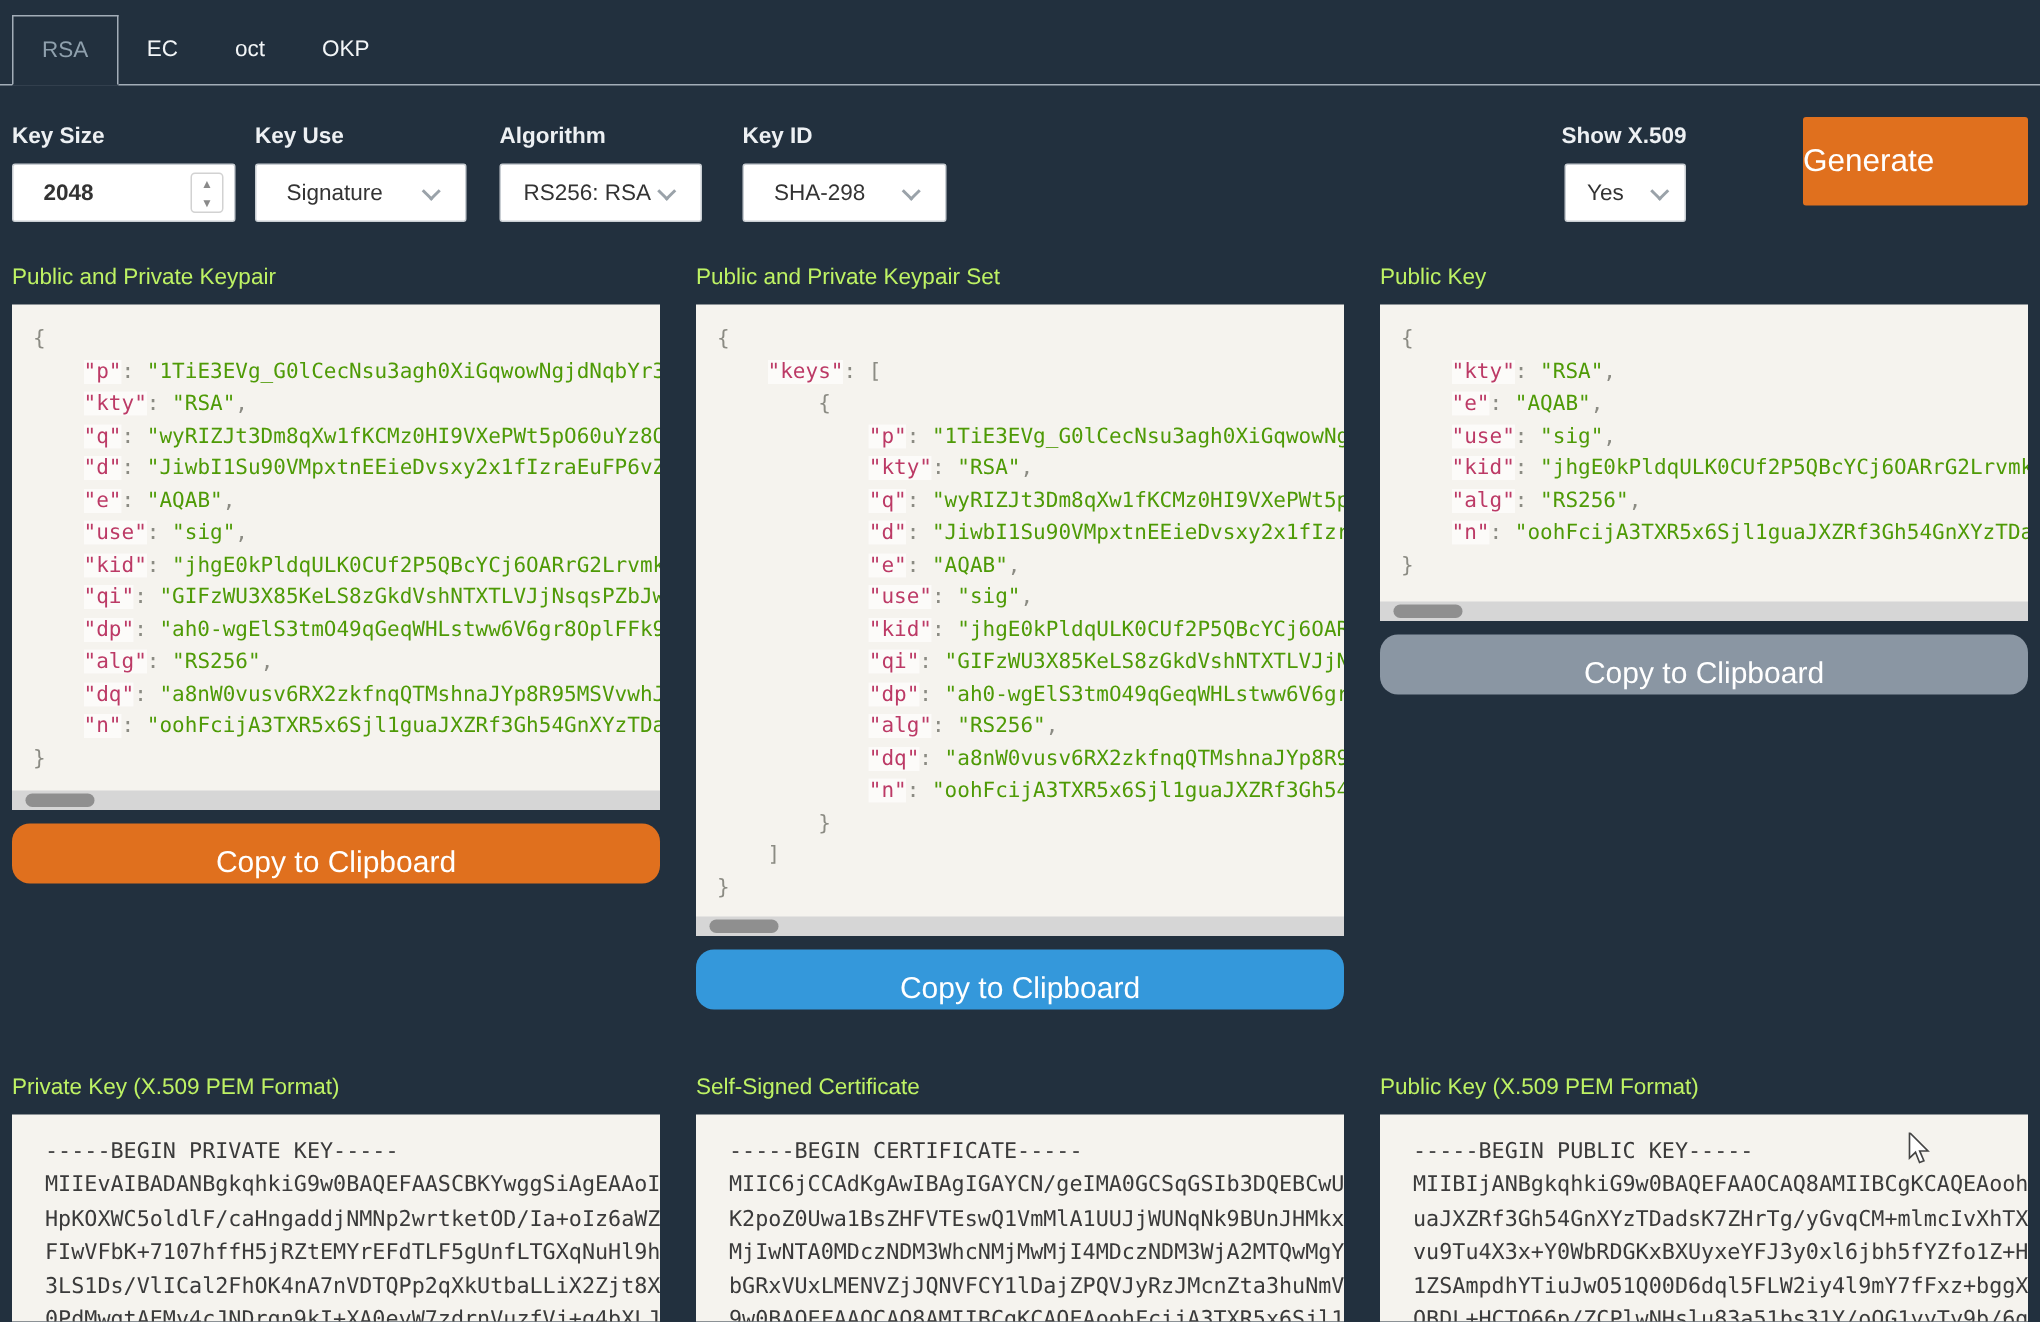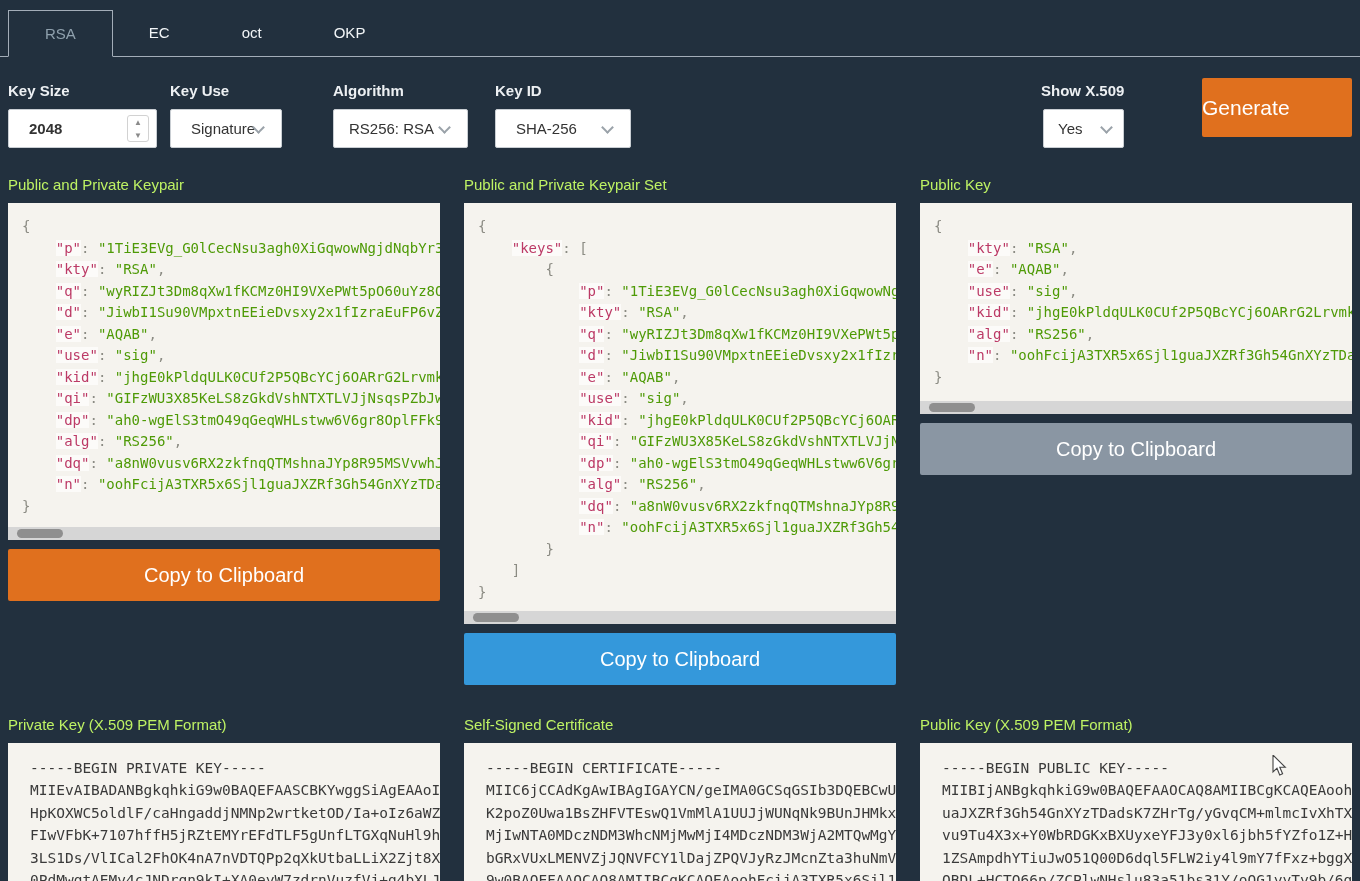--- a/index.html
+++ b/index.html
@@ -16,21 +16,21 @@
     --code-pun:#8b8b83;
     --pem-text:#3a3a3a;
   }
   *{margin:0;padding:0;box-sizing:border-box;}
   html,body{width:1360px;height:881px;overflow:hidden;}
   body{background:var(--bg);font-family:"Liberation Sans",sans-serif;position:relative;}
   .page{position:absolute;inset:0;width:1360px;height:881px;overflow:hidden;}
 
   
   .tabbar{position:absolute;left:0;top:0;width:100%;height:57px;padding:10px 0 0 8px;border-bottom:1px solid var(--line);}
-  .tab{display:inline-block;height:47px;line-height:45px;padding:0 36px;font-size:15px;color:#f2f5f7;cursor:pointer;vertical-align:bottom;margin-bottom:-1px;}
+  .tab{display:inline-block;height:47px;line-height:45px;padding:0 19px;font-size:15px;color:#f2f5f7;cursor:pointer;vertical-align:bottom;margin-bottom:-1px;}
   .tab.active{border:1px solid var(--line);border-bottom:1px solid var(--bg);background:var(--bg);color:var(--tab-active);}
 
   
   .field{position:absolute;}
   .flabel{position:absolute;top:0;left:0;font-size:15px;font-weight:700;color:var(--label);white-space:nowrap;}
   .control{position:absolute;top:27px;left:0;height:39px;background:#fff;border:1px solid #c9ced3;border-radius:2px;font-size:15px;color:#333;}
   .cval{position:absolute;left:20px;top:0;line-height:37px;white-space:nowrap;}
   .chev{position:absolute;right:18px;top:13px;width:9px;height:9px;border-right:2px solid #9aa2a9;border-bottom:2px solid #9aa2a9;transform:rotate(45deg);}
   .spinner{position:absolute;right:7px;top:5px;width:22px;height:27px;border:1px solid #d2d2d2;border-radius:3px;background:#fff;text-align:center;}
   .spinner span{display:block;height:13px;line-height:13px;font-size:8px;color:#8a8a8a;}
@@ -42,21 +42,21 @@
   .ptitle{font-size:15px;color:#bef264;height:16px;line-height:16px;margin-bottom:10px;}
   .codebox{position:relative;background:var(--panel-bg);overflow:hidden;}
   .kcol0 .codebox{height:337px;} .kcol1 .codebox{height:421px;} .kcol2 .codebox{height:211px;}
   .code{padding:13px 0 0 14px;font-family:"DejaVu Sans Mono",monospace;font-size:14px;line-height:21.5px;}
   .cl{white-space:pre;}
   .k{color:var(--code-key);background:rgba(253,252,250,.85);}
   .pun{color:var(--code-pun);}
   .s{color:var(--code-str);}
   .hscroll{position:absolute;left:0;right:0;bottom:0;height:13px;background:#d6d6d6;}
   .hthumb{position:absolute;left:9px;top:2px;width:46px;height:9px;border-radius:5px;background:#8f8f8f;}
-  .copybtn{margin-top:9px;height:52px;line-height:52px;text-align:center;color:#fff;font-size:20px;border-radius:2px;cursor:pointer;}
+  .copybtn{margin-top:9px;height:40px;line-height:52px;text-align:center;color:#fff;font-size:20px;border-radius:12px;cursor:pointer;}
   .copybtn.orange{background:var(--accent-orange);}
   .copybtn.blue{background:var(--accent-blue);}
   .copybtn.gray{background:var(--accent-gray);}
 
   
   .pcol{position:absolute;top:717px;width:432px;}
   .pcol0{left:8px;} .pcol1{left:464px;} .pcol2{left:920px;}
   .pembox{position:relative;background:var(--panel-bg);height:170px;overflow:hidden;}
   .pem{padding:14px 0 0 22px;font-family:"DejaVu Sans Mono",monospace;font-size:14.5px;line-height:22.4px;color:var(--pem-text);}
   .pem div{white-space:pre;}
@@ -76,36 +76,36 @@
       <div class="control" style="width:149px;font-weight:bold;">
         <span class="cval">2048</span>
         <span class="spinner">
             <span>▲</span>
             <span>▼</span>
           </span>
       </div>
     </div>
     <div class="field" style="left:170px;top:82px;width:137px;">
       <div class="flabel">Key Use</div>
-      <div class="control" style="width:112px;">
+      <div class="control" style="width:141px;">
         <span class="cval">Signature</span>
         <span class="chev"></span>
       </div>
     </div>
     <div class="field" style="left:333px;top:82px;width:135px;">
       <div class="flabel">Algorithm</div>
       <div class="control" style="width:135px;">
         <span class="cval" style="left:15px;">RS256: RSA</span>
         <span class="chev"></span>
       </div>
     </div>
     <div class="field" style="left:495px;top:82px;width:136px;">
       <div class="flabel">Key ID</div>
       <div class="control" style="width:136px;">
-        <span class="cval">SHA-256</span>
+        <span class="cval">SHA-298</span>
         <span class="chev"></span>
       </div>
     </div>
     <div class="field" style="left:1041px;top:82px;width:83px;">
       <div class="flabel">Show X.509</div>
       <div class="control" style="width:81px;left:2px;">
         <span class="cval" style="left:14px;">Yes</span>
         <span class="chev" style="right:12px;"></span>
       </div>
     </div>

